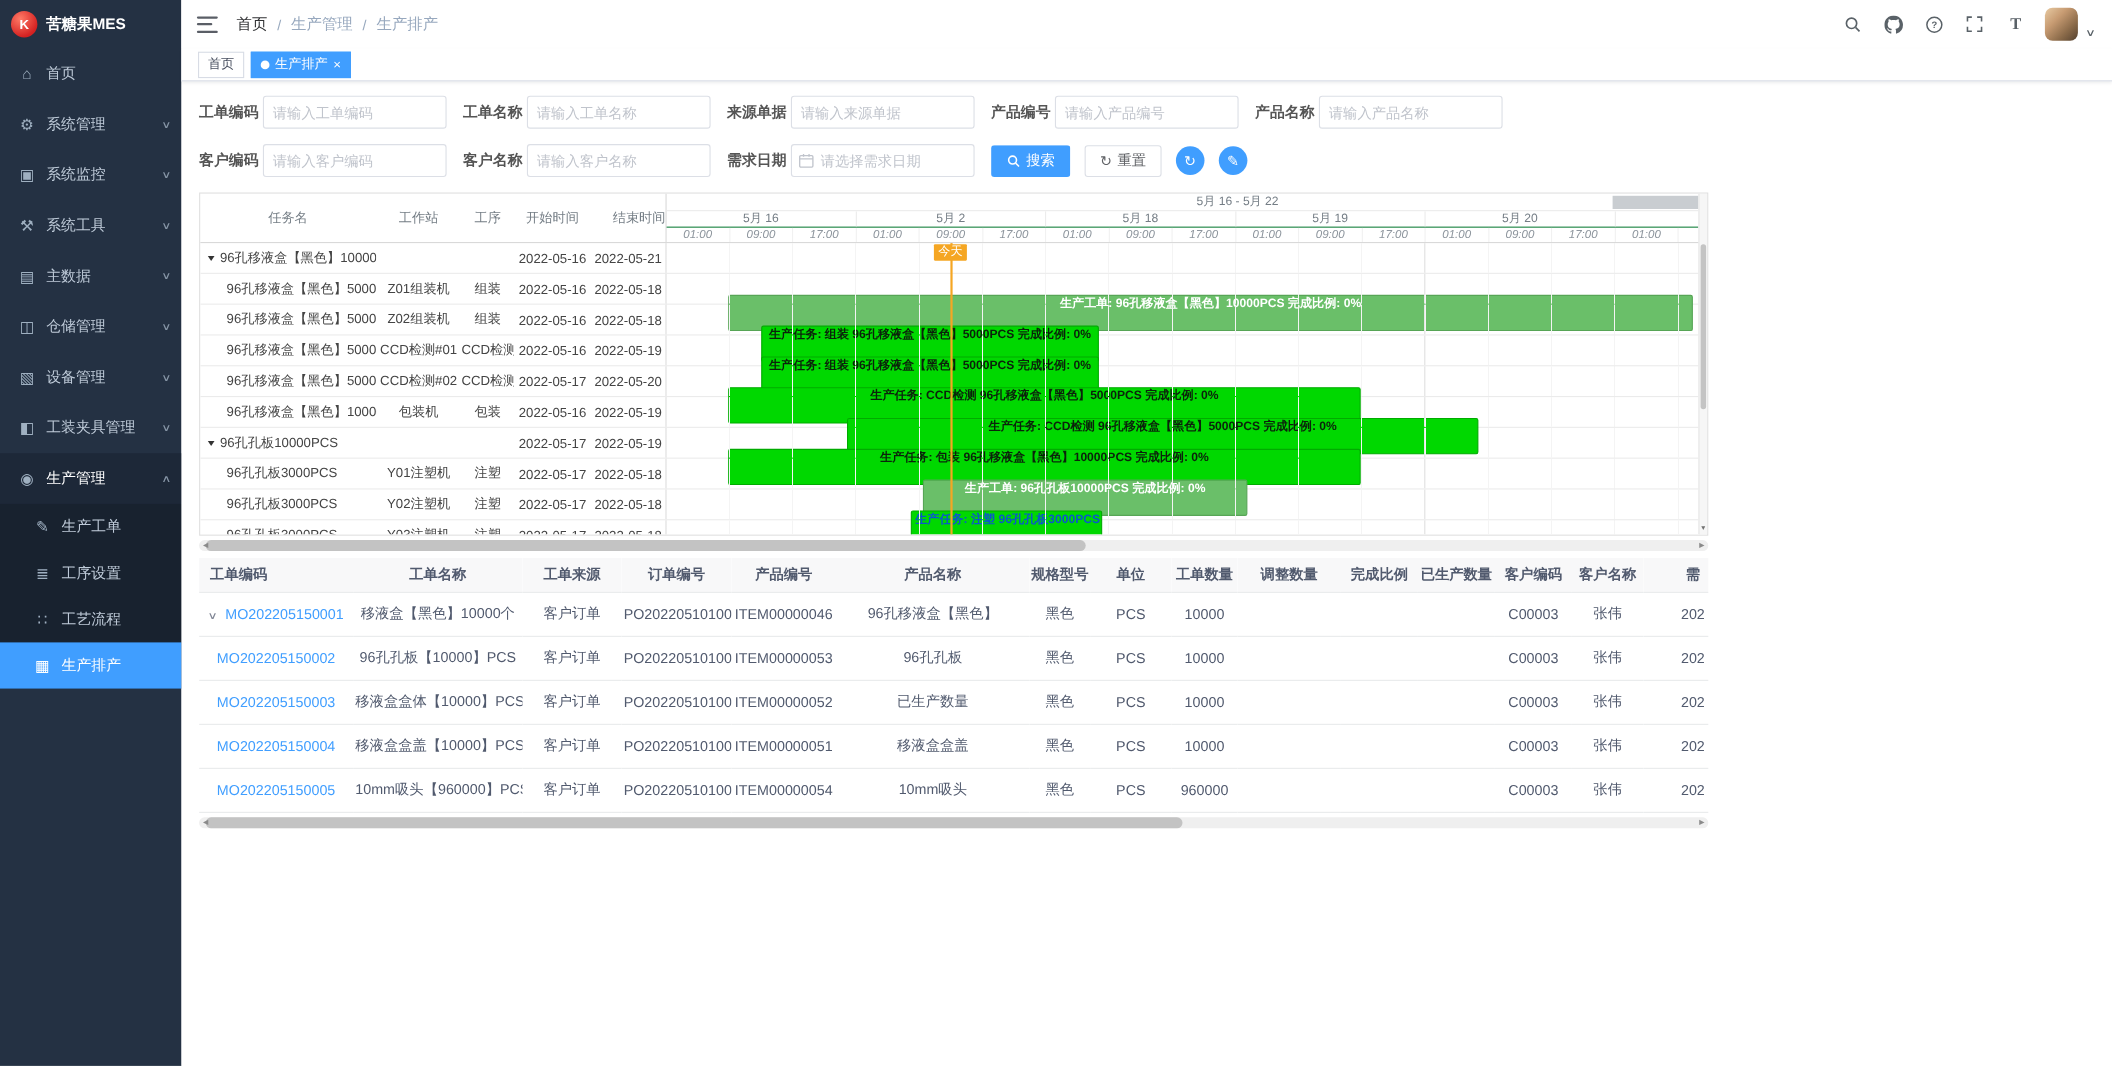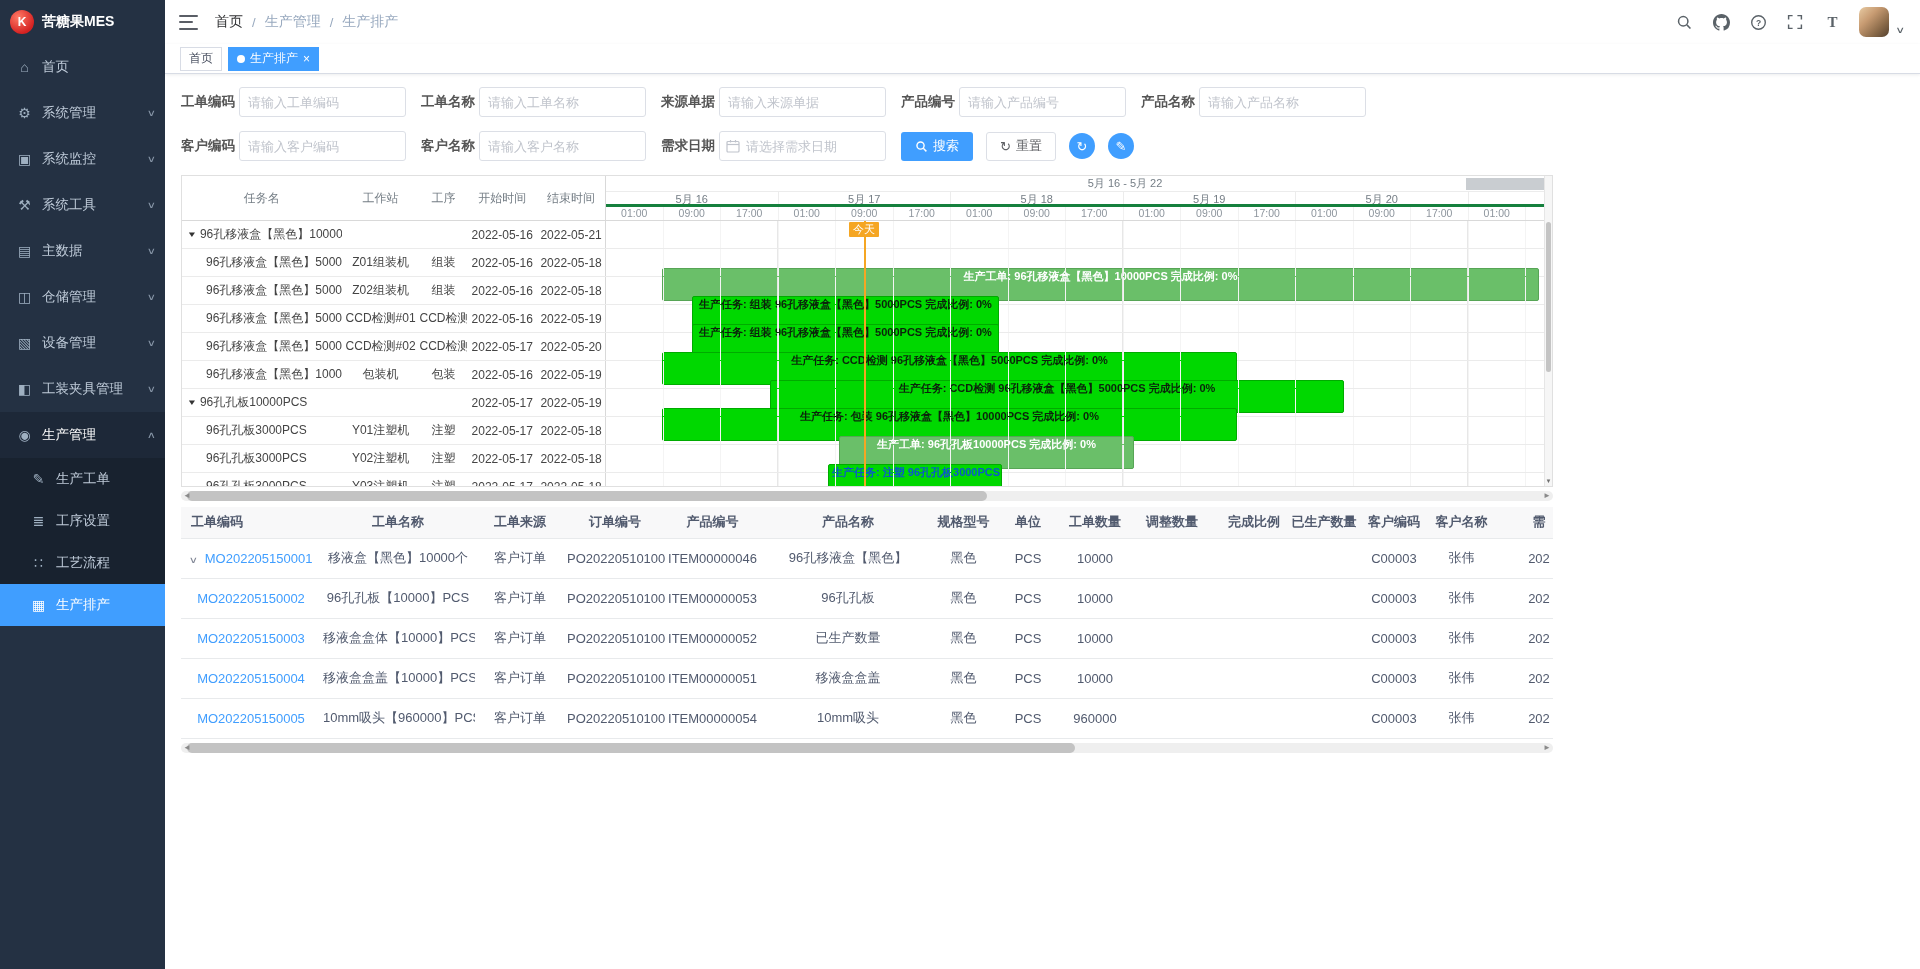--- a/index.html
+++ b/index.html
@@ -70,27 +70,27 @@
 
 
 .gantt{position:relative;width:1372px;height:312px;border:1px solid #e0e0e0;display:flex;flex-direction:column;overflow:hidden;background:#fff;}
 .g-head{display:flex;height:45px;flex:none;border-bottom:1px solid #d9d9d9;}
 .g-left-head{width:424px;flex:none;display:flex;align-items:center;border-right:1px solid #d9d9d9;color:#747d85;font-size:12px;}
 .g-left-head div{text-align:center;white-space:nowrap;overflow:hidden;}
 .g-left-head div:nth-child(1){width:160px;text-align:center;}
 .g-left-head div:nth-child(2){width:78px;}
 .g-left-head div:nth-child(3){width:48px;}
 .g-left-head div:nth-child(4){width:70px;}
-.g-left-head div:nth-child(5){width:68px;}
+.g-left-head div:nth-child(5){width:68px;text-align:right;}
 .g-right-head{flex:1;min-width:0;margin-right:8px;}
 .g-range{height:16px;position:relative;border-bottom:1px solid #ececec;font-size:11px;color:#747d85;text-align:center;line-height:15px;text-indent:100px;}
 .g-scrollblock{position:absolute;right:0;top:2px;width:78px;height:12px;background:#c9cdd1;}
-.g-days{height:15px;display:flex;border-bottom:3px solid #15803d;overflow:hidden;}
+.g-days{height:15px;display:flex;border-bottom:1px solid #15803d;overflow:hidden;align-items:flex-end;}
 .g-day{width:172.5px;flex:none;font-size:11px;color:#747d85;text-align:center;line-height:14px;border-right:1px solid #ececec;}
-.g-hours{height:13px;display:flex;overflow:hidden;}
+.g-hours{height:13px;display:flex;overflow:hidden;font-style:italic;}
 .g-hour{width:57.5px;flex:none;font-size:10.5px;color:#8d959d;text-align:center;line-height:12px;border-right:1px solid #f1f1f1;}
 .g-body{position:relative;flex:1;overflow:hidden;margin-right:8px;}
 .g-row{display:flex;height:28px;border-bottom:1px solid #ebebeb;}
 .g-cells{width:424px;flex:none;display:flex;align-items:center;border-right:1px solid #d9d9d9;font-size:12px;color:#444;}
 .gc{white-space:nowrap;overflow:hidden;}
 .gc-name{width:160px;display:flex;align-items:center;padding-left:6px;}
 .gc-name.child{padding-left:24px;}
 .tree-caret{font-size:8px;color:#333;margin-right:4px;flex:none;transform:scaleX(1.3);cursor:pointer;}
 .gname{white-space:nowrap;}
 .gc-ws{width:78px;text-align:center;}
@@ -367,21 +367,21 @@
               <div>结束时间</div>
             </div>
           <div class="g-right-head">
             <div class="g-range">
               <span>5月 16 - 5月 22</span>
               <span class="g-scrollblock"></span>
             </div>
             <div class="g-days">
 
             <div class="g-day">5月 16</div>
-                <div class="g-day">5月 17</div>
+                <div class="g-day">5月 2</div>
                 <div class="g-day">5月 18</div>
                 <div class="g-day">5月 19</div>
                 <div class="g-day">5月 20</div>
                 <div class="g-day"></div>
               </div>
             <div class="g-hours">
 
             <div class="g-hour">01:00</div>
                 <div class="g-hour">09:00</div>
                 <div class="g-hour">17:00</div>

